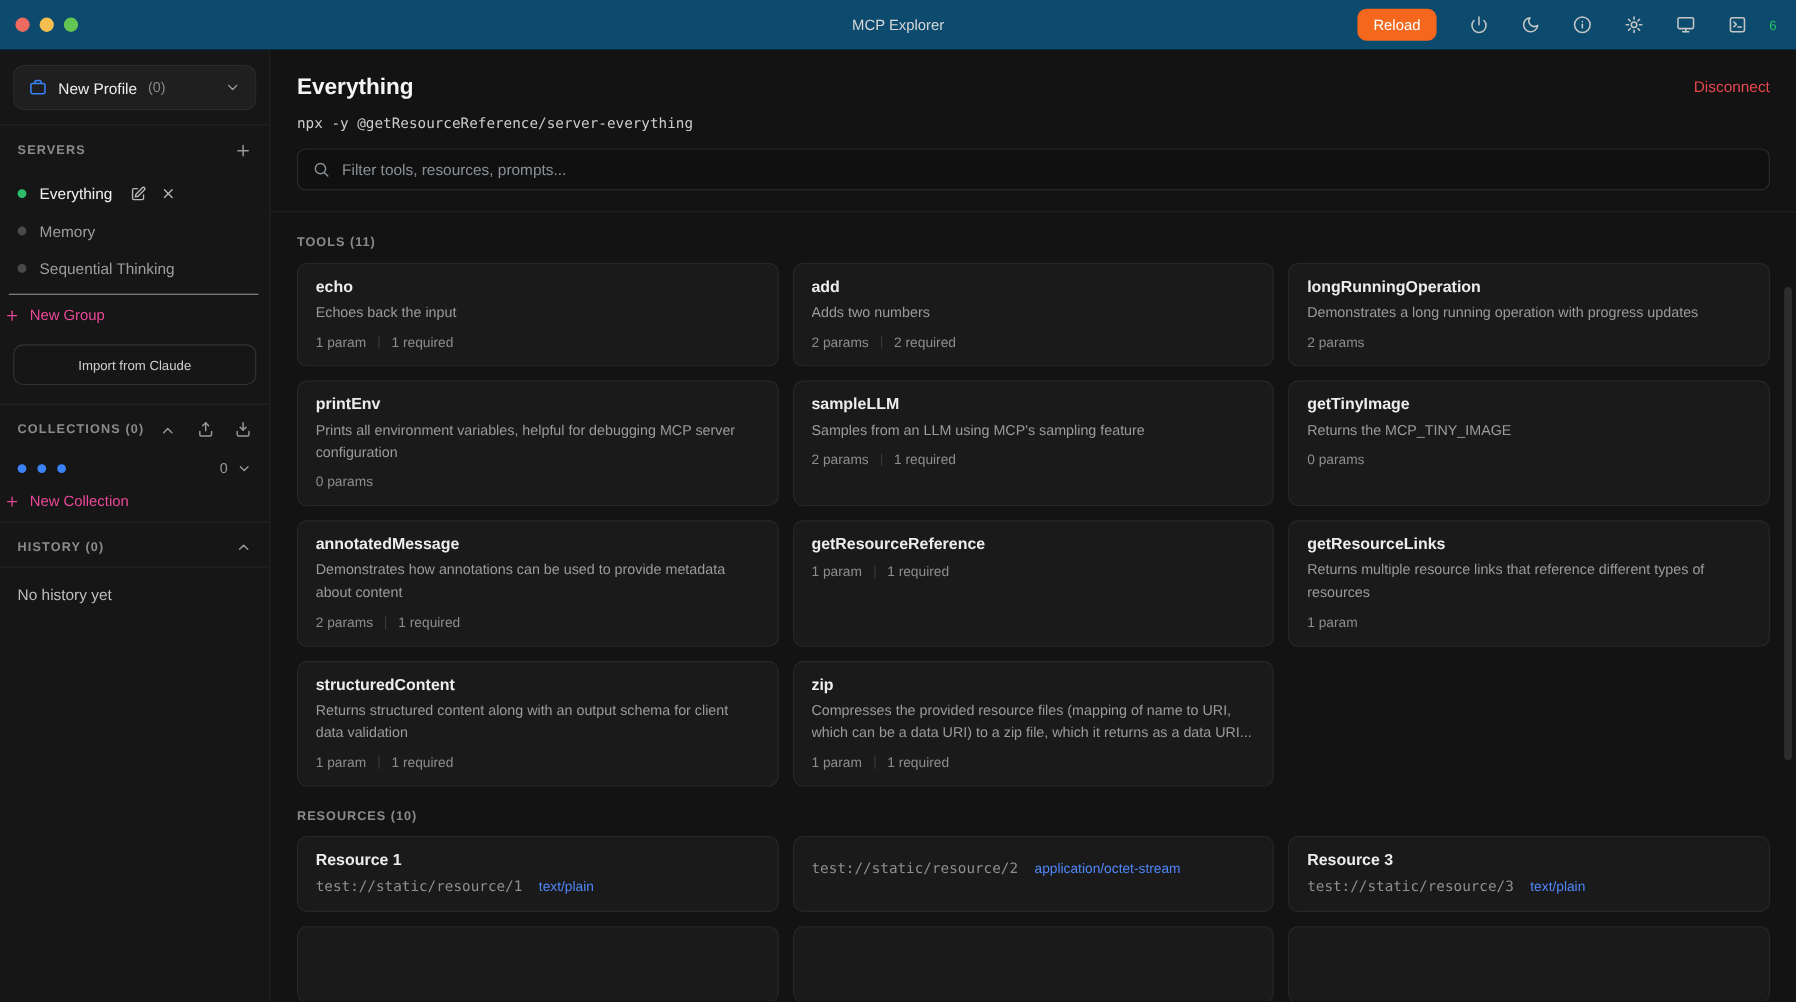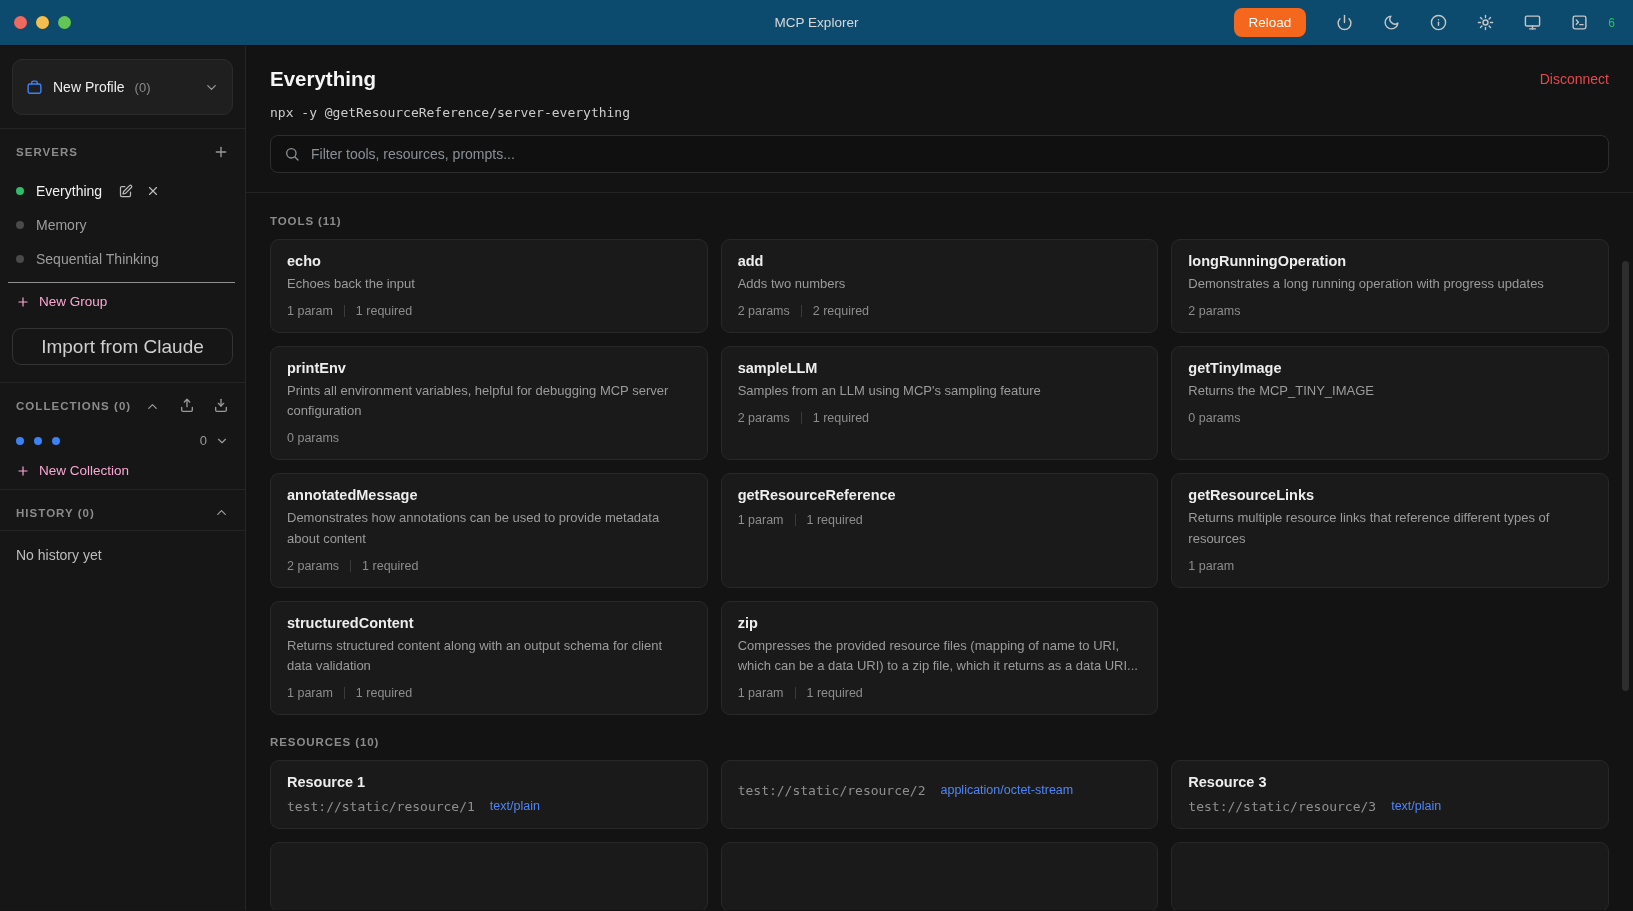--- a/index.html
+++ b/index.html
@@ -37,21 +37,21 @@
   
   .app { display:flex; height:864px; }
 
   
   .sidebar {
     width:246px; min-width:246px; background:#161616;
     border-right:1px solid #262626; display:flex; flex-direction:column;
   }
   .profile-box {
     margin:13px 12px; background:#1f1f1f; border:1px solid #2b2b2b; border-radius:10px;
-    height:56px; display:flex; align-items:center; gap:10px; padding:0 13px; cursor:pointer;
+    height:41px; display:flex; align-items:center; gap:10px; padding:0 13px; cursor:pointer;
   }
   .profile-name { font-size:14px; color:#ededed; }
   .profile-count { font-size:13px; color:#8a8a8a; }
   .profile-box .chev { margin-left:auto; color:#9a9a9a; }
   .side-div { border-top:1px solid #242424; }
   .section-head { display:flex; align-items:center; padding:15px 16px 10px; }
   .section-label {
     font-size:11.5px; font-weight:700; letter-spacing:.09em; color:#8b8b8b;
   }
   .head-spacer { flex:1; }
@@ -65,27 +65,27 @@
     font-size:14px; color:#9d9d9d; cursor:pointer;
   }
   .server-item .dot { width:8px; height:8px; border-radius:50%; background:#4a4a4a; }
   .server-item.active { color:#f2f2f2; }
   .server-item.active .dot { background:#2ebd6b; }
   .item-icons { display:flex; gap:13px; margin-left:4px; color:#b9b9b9; }
   .item-icons span { cursor:pointer; }
 
   .bright-div { border-top:1px solid #8f8f8f; margin:6px 10px 0 8px; }
   .row-link {
-    display:flex; align-items:center; gap:9px; padding:11px 16px;
-    font-size:13.5px; color:#f9a8d4; cursor:pointer;
+    display:flex; align-items:center; gap:9px; padding:11px 4px;
+    font-size:13.5px; color:#ec4899; cursor:pointer;
   }
   .import-btn {
     margin:8px 12px 17px; height:37px; background:transparent;
     border:1px solid #333; border-radius:9px; color:#cfcfcf;
-    font-size:19px; font-family:inherit; cursor:pointer;
+    font-size:12px; font-family:inherit; cursor:pointer;
   }
   .dots-row { display:flex; align-items:center; padding:9px 16px 4px; }
   .blue-dot { width:8px; height:8px; border-radius:50%; background:#3b82f6; margin-right:10px; }
   .dots-right { margin-left:auto; display:flex; align-items:center; gap:8px; color:#9a9a9a; font-size:13px; cursor:pointer; }
   .empty-text { padding:16px 16px; color:#bdbdbd; font-size:14px; }
 
   
   .main { flex:1; display:flex; flex-direction:column; background:#131313; min-width:0; position:relative; }
   .main-header { padding:21px 24px 0; }
   .header-row { display:flex; align-items:center; justify-content:space-between; }

